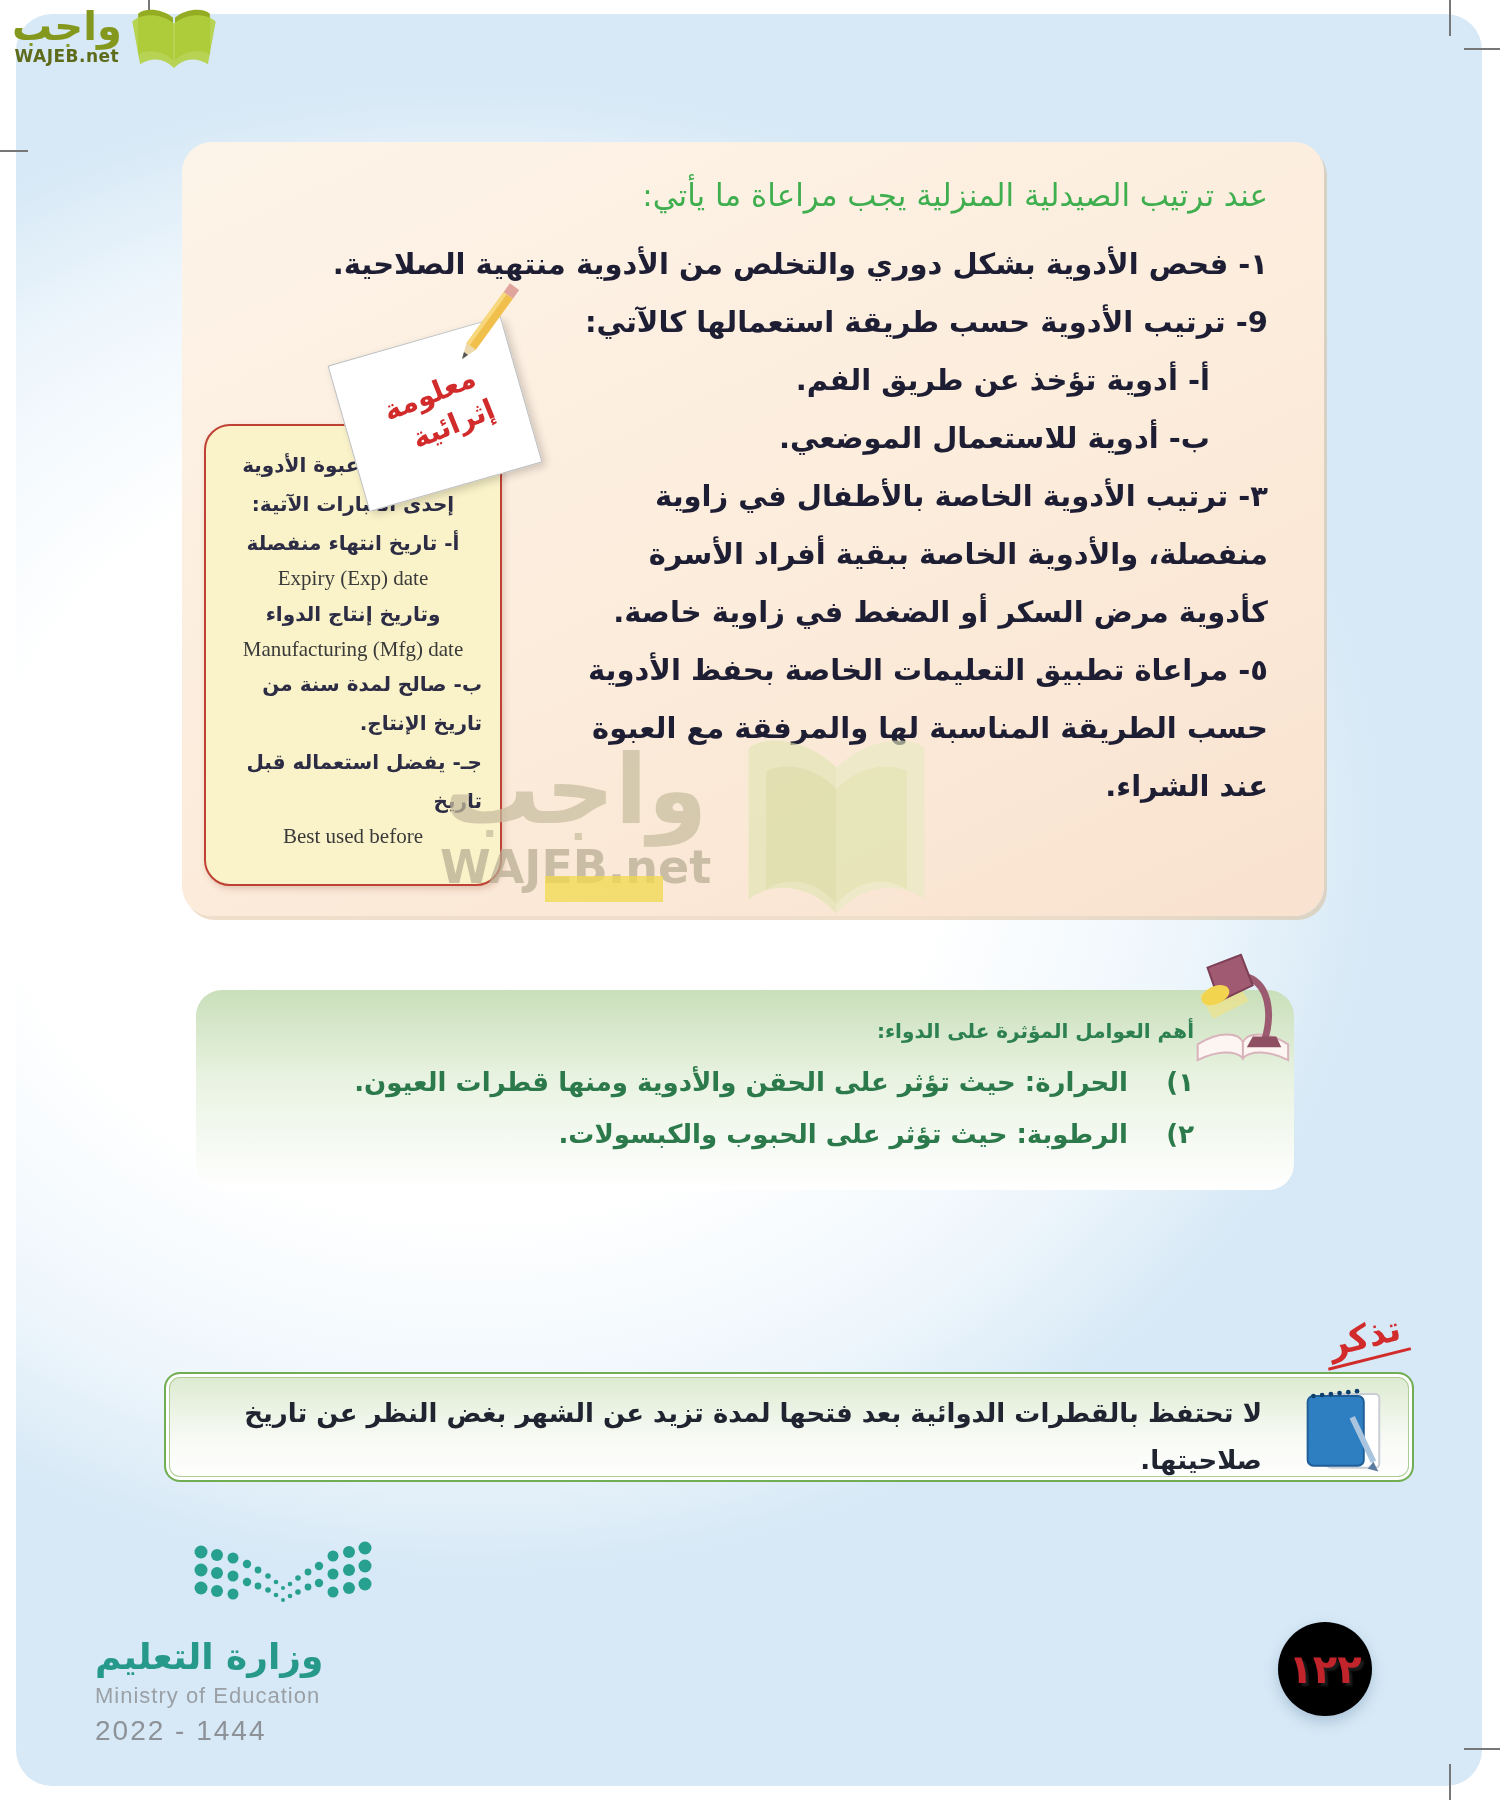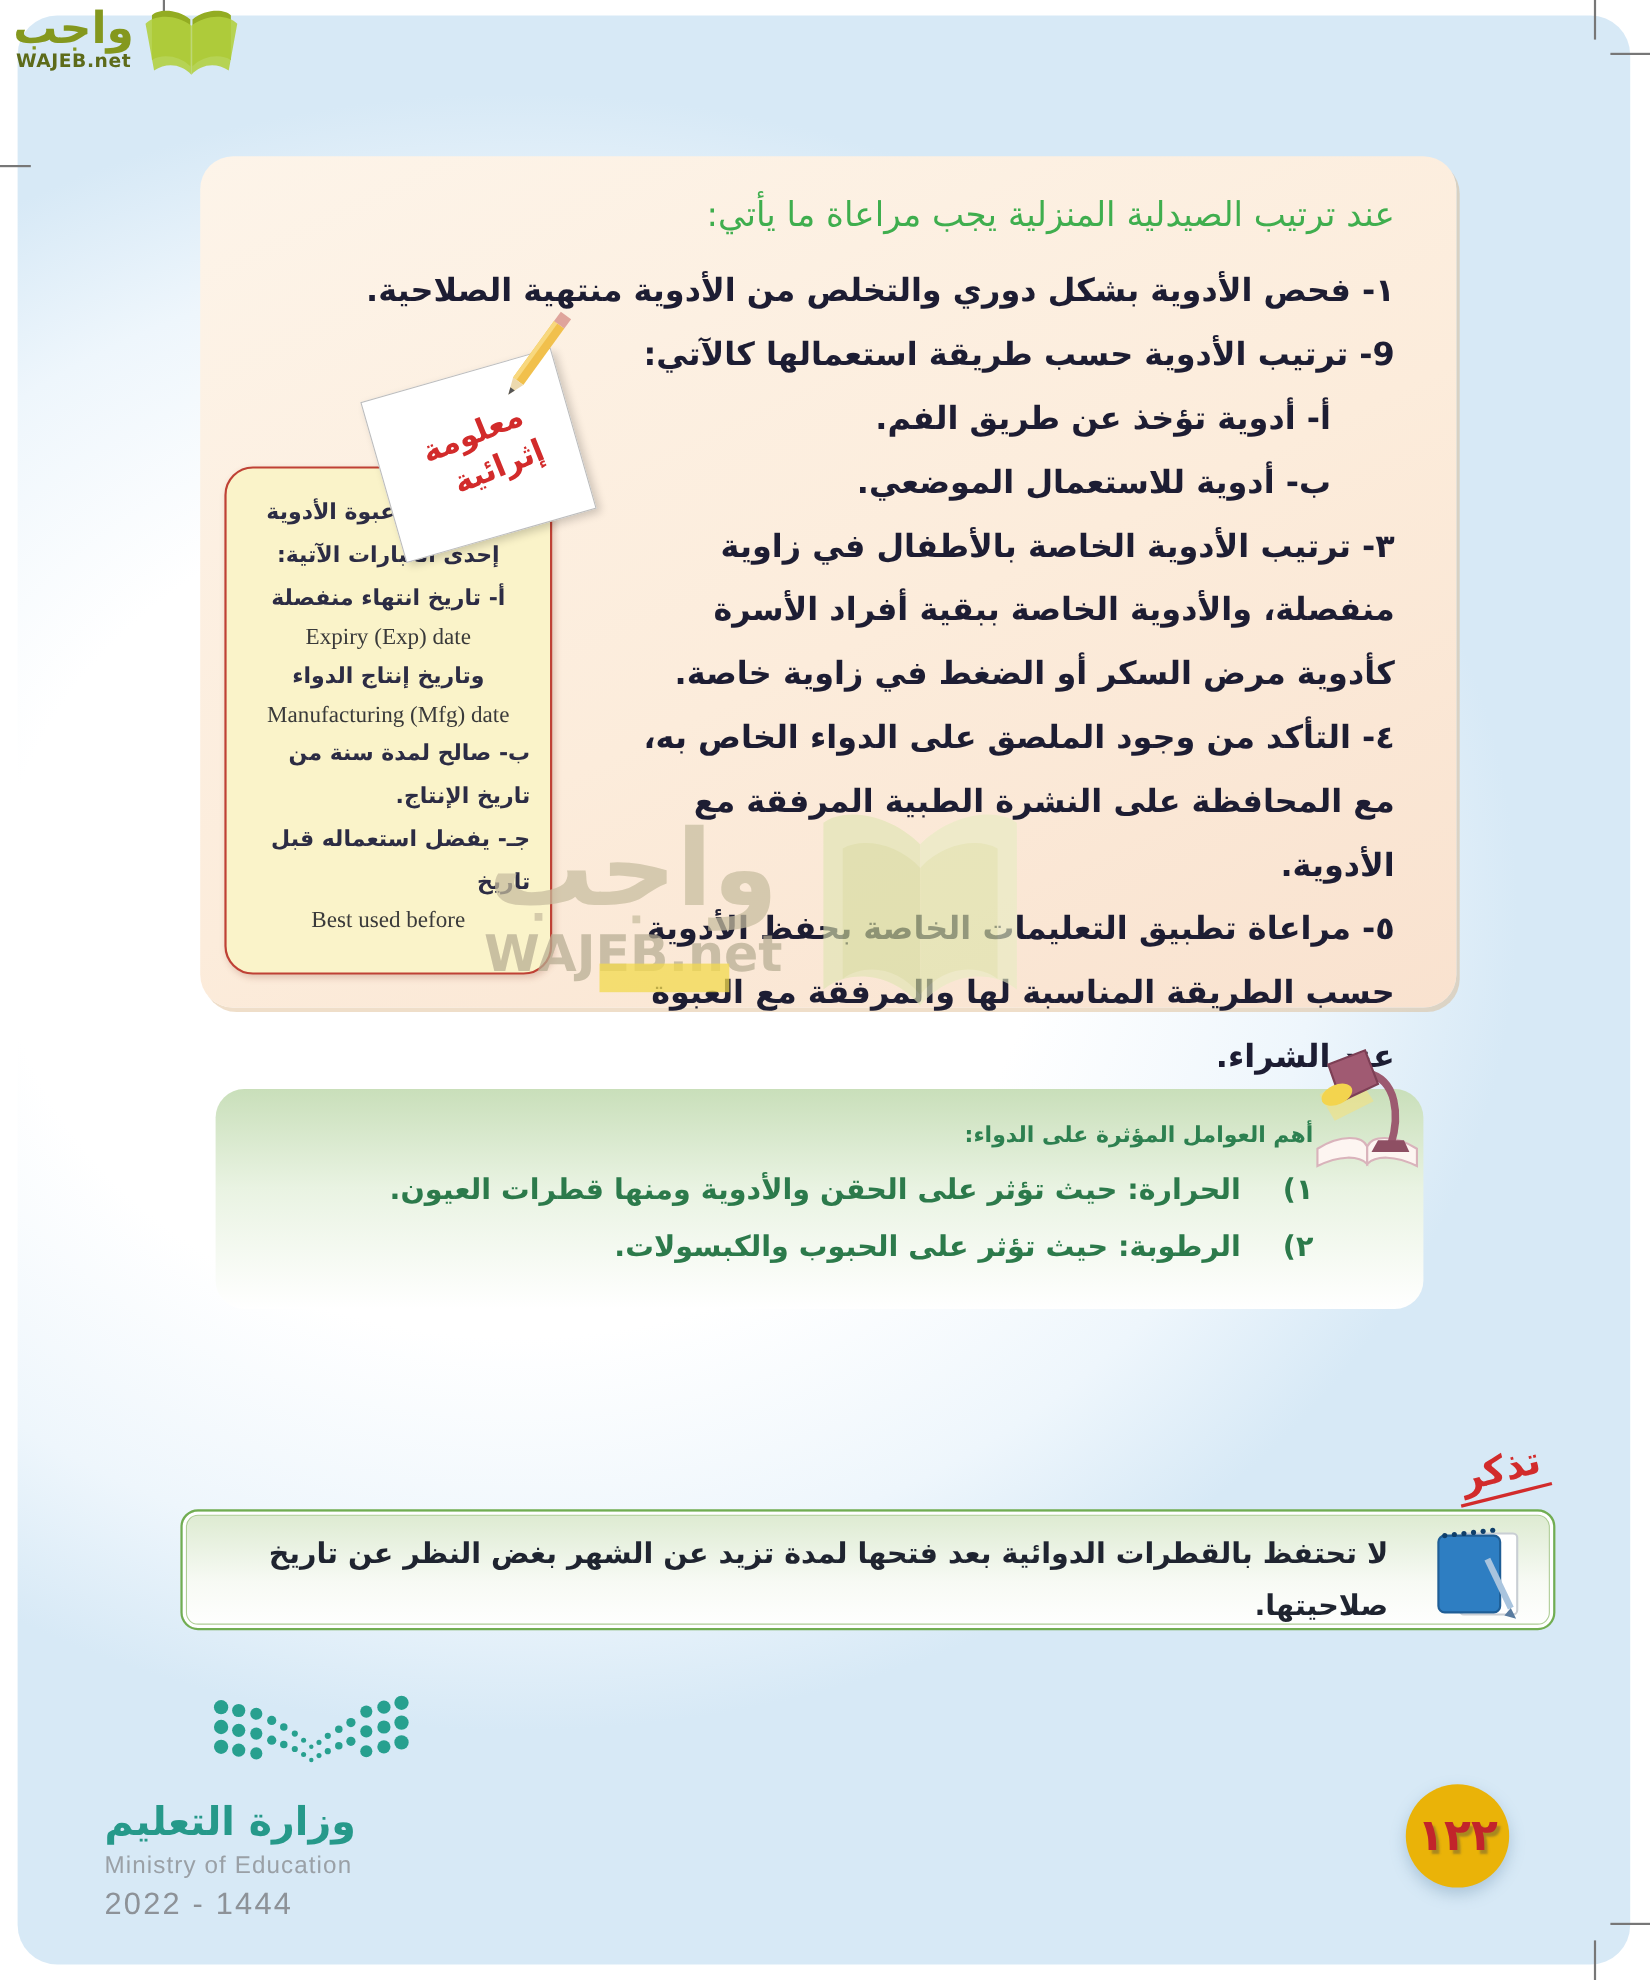--- a/index.html
+++ b/index.html
@@ -75,21 +75,21 @@
     font-size:34px;font-weight:bold;color:#d22b2b;border-bottom:3px solid #d22b2b;padding:0 6px 2px 6px;}
   .rnote{position:absolute;left:1296px;top:1378px;z-index:6;}
 
   
   .moe{position:absolute;left:95px;top:1540px;width:330px;z-index:6;}
   .moe svg{display:block;margin-left:92px;}
   .moe .ar{font-size:36px;font-weight:bold;color:#26998a;margin-top:14px;}
   .moe .en{font-family:"Liberation Sans",sans-serif;font-size:22px;color:#9aa0a6;margin-top:6px;letter-spacing:1px;}
   .moe .yr{font-family:"Liberation Sans",sans-serif;font-size:28px;color:#8d9298;margin-top:6px;letter-spacing:2px;}
 
-  .pgc{position:absolute;left:1278px;top:1622px;width:94px;height:94px;border-radius:50%;background:#eab308;
+  .pgc{position:absolute;left:1278px;top:1622px;width:94px;height:94px;border-radius:50%;background:#000000;
     box-shadow:0 6px 14px rgba(90,130,160,.35);display:flex;align-items:center;justify-content:center;z-index:6;}
   .pgc span{font-size:40px;font-weight:bold;color:#c2242b;text-shadow:3px 3px 2px rgba(70,70,70,.4);}
 </style>
 </head>
 <body>
 
 <div id="page">
 
   <div class="frame"></div>
 
@@ -116,21 +116,20 @@
   </div>
 
   <div class="peach">
     <div class="head">عند ترتيب الصيدلية المنزلية يجب مراعاة ما يأتي:</div>
     <div class="list">
       <div class="p-item">١- فحص الأدوية بشكل دوري والتخلص من الأدوية منتهية الصلاحية.</div>
       <div class="p-item">9-  ترتيب الأدوية حسب طريقة استعمالها كالآتي:</div>
       <div class="p-item sub">أ-  أدوية تؤخذ عن طريق الفم.</div>
       <div class="p-item sub">ب- أدوية للاستعمال الموضعي.</div>
       <div class="p-item narrow">٣- ترتيب الأدوية الخاصة بالأطفال في زاوية منفصلة، والأدوية الخاصة ببقية أفراد الأسرة كأدوية مرض السكر أو الضغط في زاوية خاصة.</div>
-      <div class="p-item narrow">٤- التأكد من وجود الملصق على الدواء الخاص به، مع المحافظة على النشرة الطبية المرفقة مع الأدوية.</div>
       <div class="p-item narrow">٥- مراعاة تطبيق التعليمات الخاصة بحفظ الأدوية حسب الطريقة المناسبة لها والمرفقة مع العبوة عند الشراء.</div>
     </div>
   </div>
 
   <div class="note">
     <div class="l1">معلومة</div>
     <div class="l2">إثرائية</div>
     <span>
       <svg width="96" height="24" viewBox="0 0 100 24">
         <rect x="16" y="6" width="66" height="12" fill="#f1c04c"></rect>

